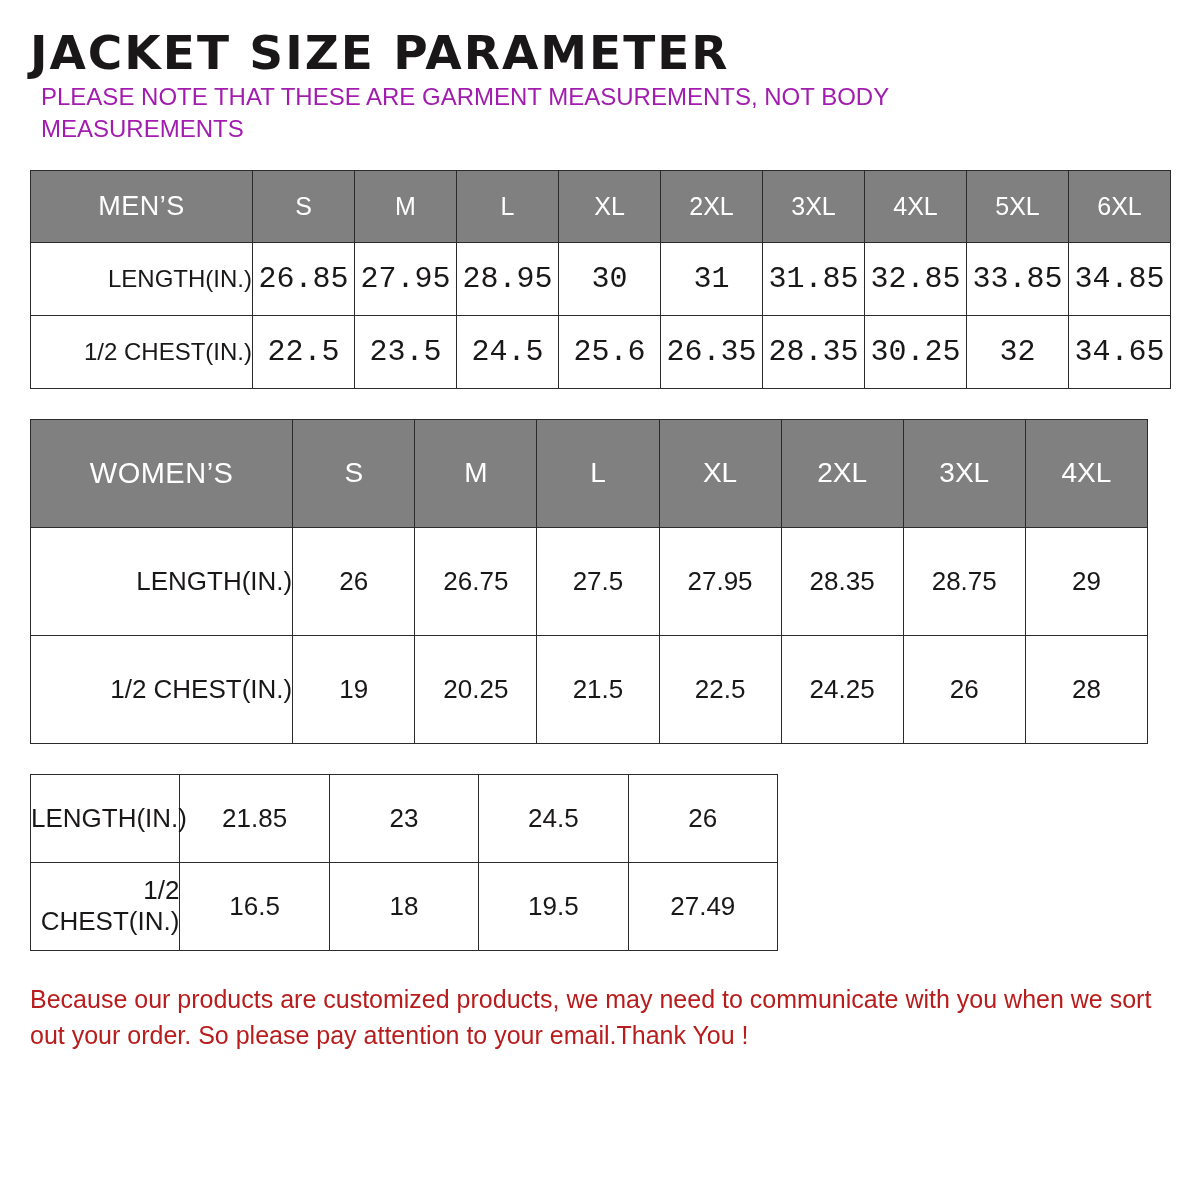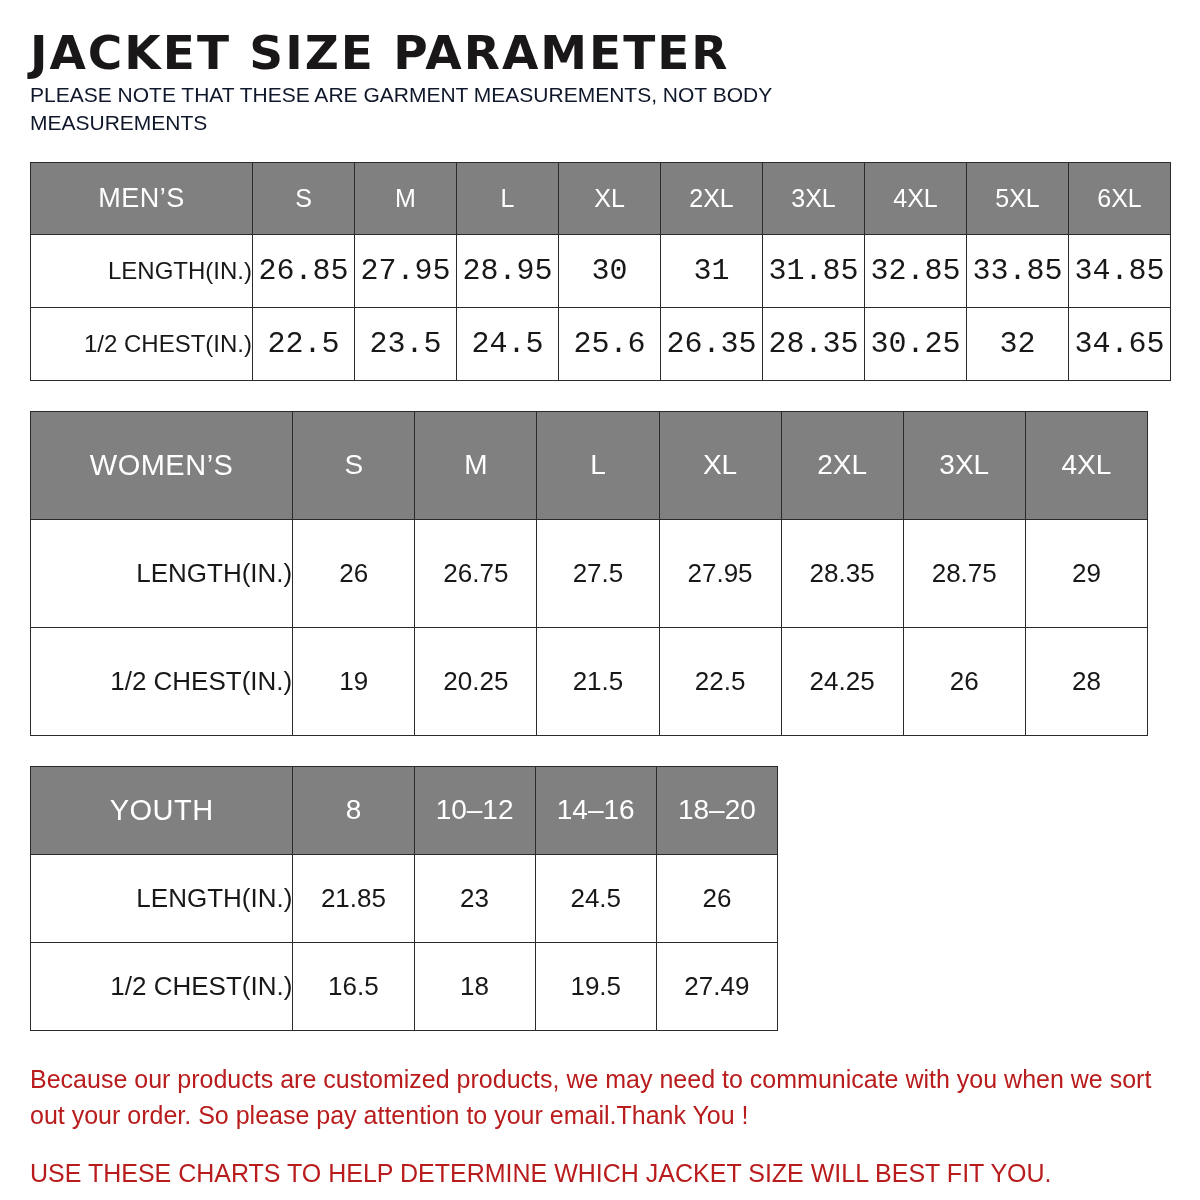--- a/index.html
+++ b/index.html
@@ -22,24 +22,24 @@
   h1.title {
     font-family: "DejaVu Sans", sans-serif;
     font-size: 47px;
     font-weight: bold;
     letter-spacing: 2px;
     margin: 0 0 4px 0;
     line-height: 1.05;
     color: #1a1718;
   }
   .note {
-    color: #0f172a;
-    font-size: 21px;
+    color: #a21caf;
+    font-size: 24px;
     line-height: 1.3;
-    margin: 0 0 26px 0;
+    margin: 0 0 26px 11px;
     max-width: 900px;
   }
   table.sizes {
     border-collapse: collapse;
     table-layout: fixed;
     margin-bottom: 30px;
     border: 1px solid #2b2b2b;
   }
   table.sizes td {
     border: 1px solid #2b2b2b;
@@ -178,42 +178,34 @@
       <td class="val">22.5</td>
       <td class="val">24.25</td>
       <td class="val">26</td>
       <td class="val">28</td>
     </tr>
   </tbody>
     </table>
 
   <table class="sizes" id="tbl-youth">
     <tbody>
-        <tr class="header">
-      <td class="cat">YOUTH</td>
-      <td class="sz">8</td>
-      <td class="sz">10–12</td>
-      <td class="sz">14–16</td>
-      <td class="sz">18–20</td>
-    </tr>
     <tr>
       <td class="rowlabel">LENGTH(IN.)</td>
       <td class="val">21.85</td>
       <td class="val">23</td>
       <td class="val">24.5</td>
       <td class="val">26</td>
     </tr>
     <tr>
       <td class="rowlabel">1/2 CHEST(IN.)</td>
       <td class="val">16.5</td>
       <td class="val">18</td>
       <td class="val">19.5</td>
       <td class="val">27.49</td>
     </tr>
   </tbody>
     </table>
 
   <div class="footer">
     <p>Because our products are customized products, we may need to communicate with you when we sort out your order. So please pay attention to your email.Thank You !</p>
-    <p class="second">USE THESE CHARTS TO HELP DETERMINE WHICH JACKET SIZE WILL BEST FIT YOU.</p>
   </div>
 
 </div>
 
 </body></html>

